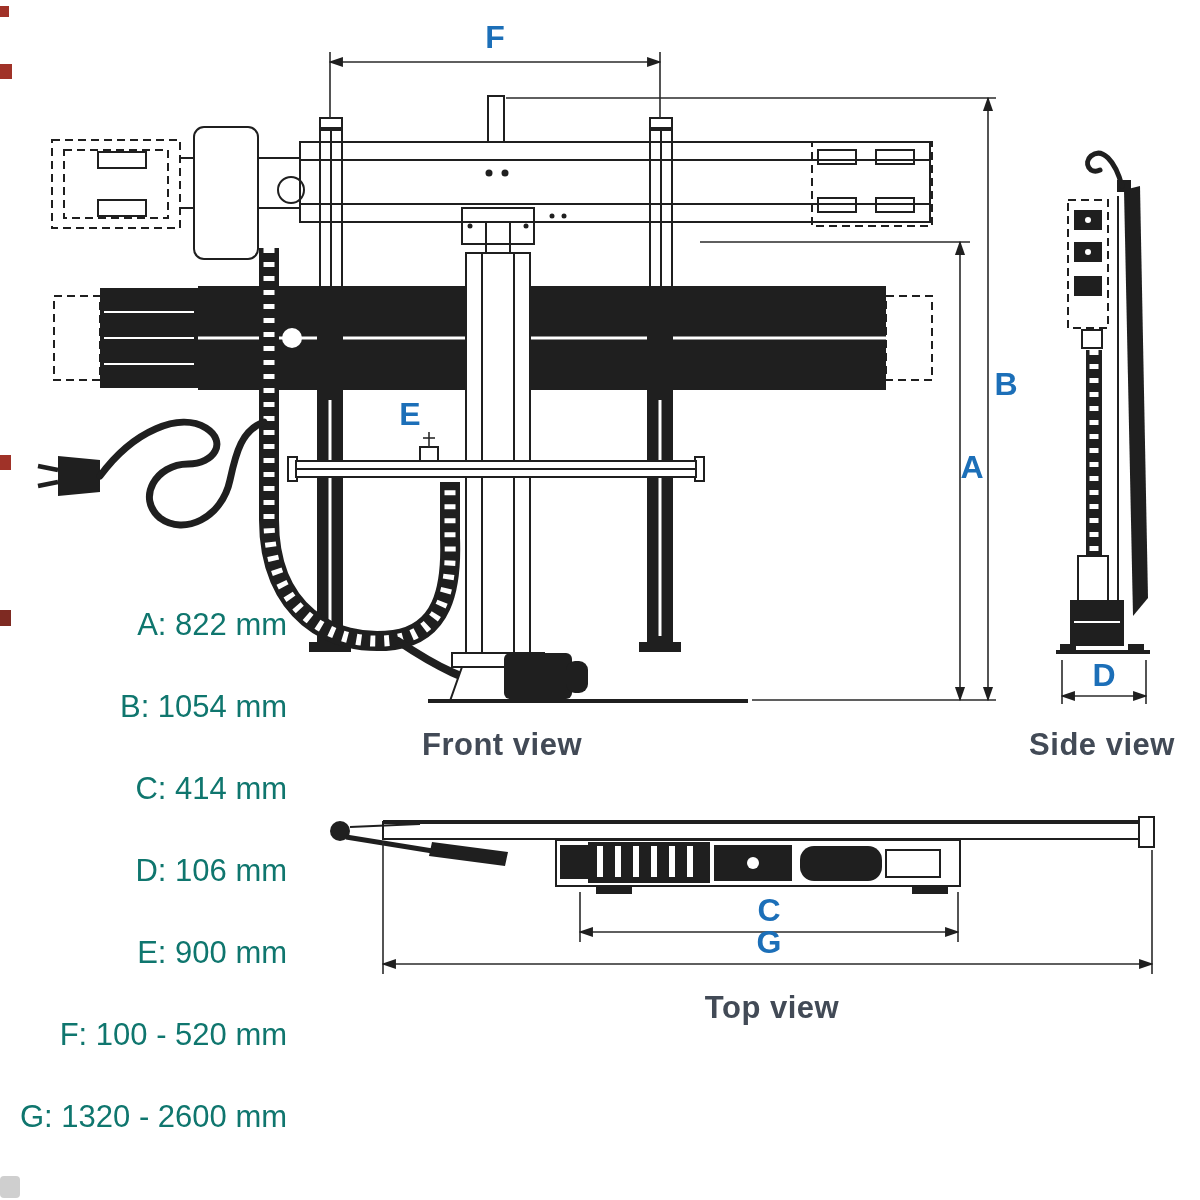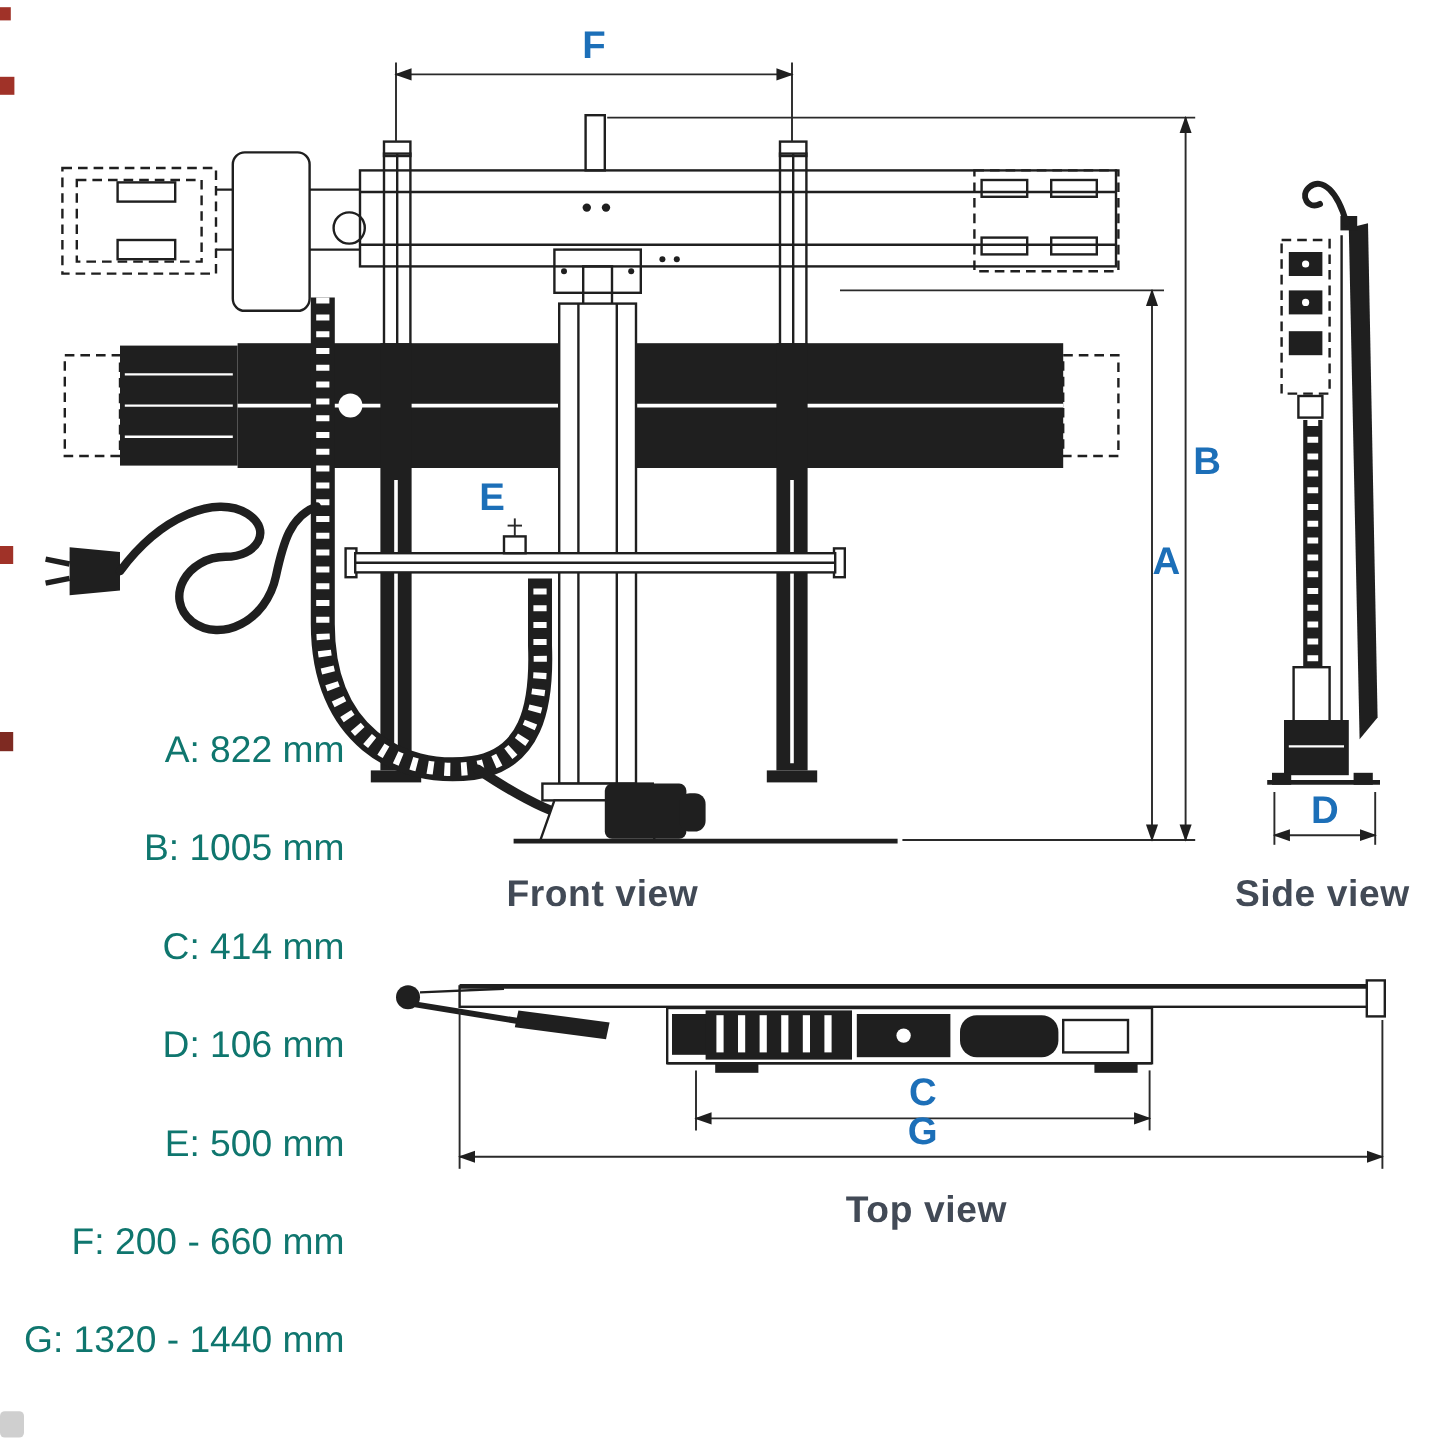--- a/index.html
+++ b/index.html
@@ -243,26 +243,26 @@
       <text x="769" y="953" text-anchor="middle" class="dimtext">G</text>
     </g>
 
     <text x="502" y="755" text-anchor="middle" class="viewlabel">Front view</text>
     <text x="1102" y="755" text-anchor="middle" class="viewlabel">Side view</text>
     <text x="772" y="1018" text-anchor="middle" class="viewlabel">Top view</text>
   </svg>
 
   <div class="legend">
     <div class="legend-row">A: 822 mm</div>
-    <div class="legend-row">B: 1005 mm</div>
+    <div class="legend-row">B: 1054 mm</div>
     <div class="legend-row">C: 414 mm</div>
     <div class="legend-row">D: 106 mm</div>
-    <div class="legend-row">E: 500 mm</div>
-    <div class="legend-row">F: 200 - 660 mm</div>
-    <div class="legend-row">G: 1320 - 1440 mm</div>
+    <div class="legend-row">E: 900 mm</div>
+    <div class="legend-row">F: 100 - 520 mm</div>
+    <div class="legend-row">G: 1320 - 2600 mm</div>
   </div>
 
   <div class="artifact a1"></div>
   <div class="artifact a2"></div>
   <div class="artifact a3"></div>
   <div class="artifact a4"></div>
   <div class="artifact a5"></div>
 </div>
 
 </body></html>

